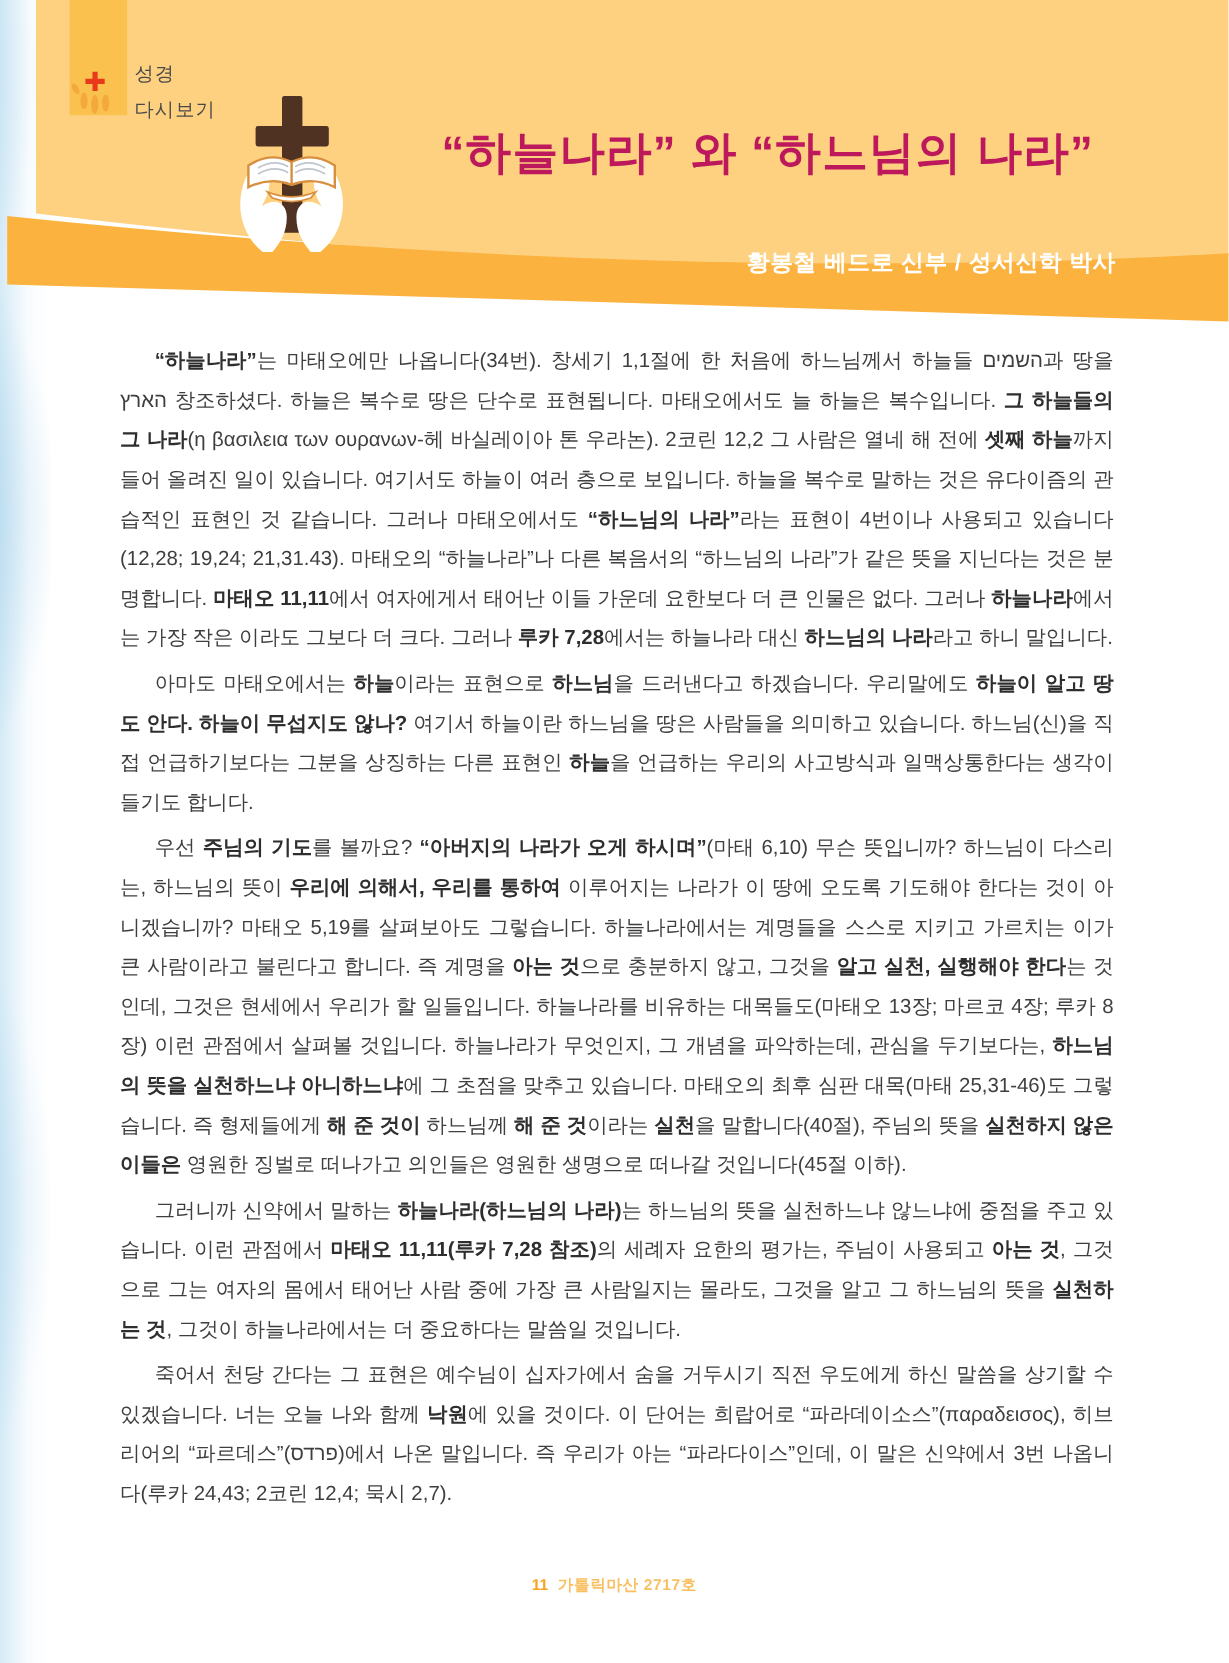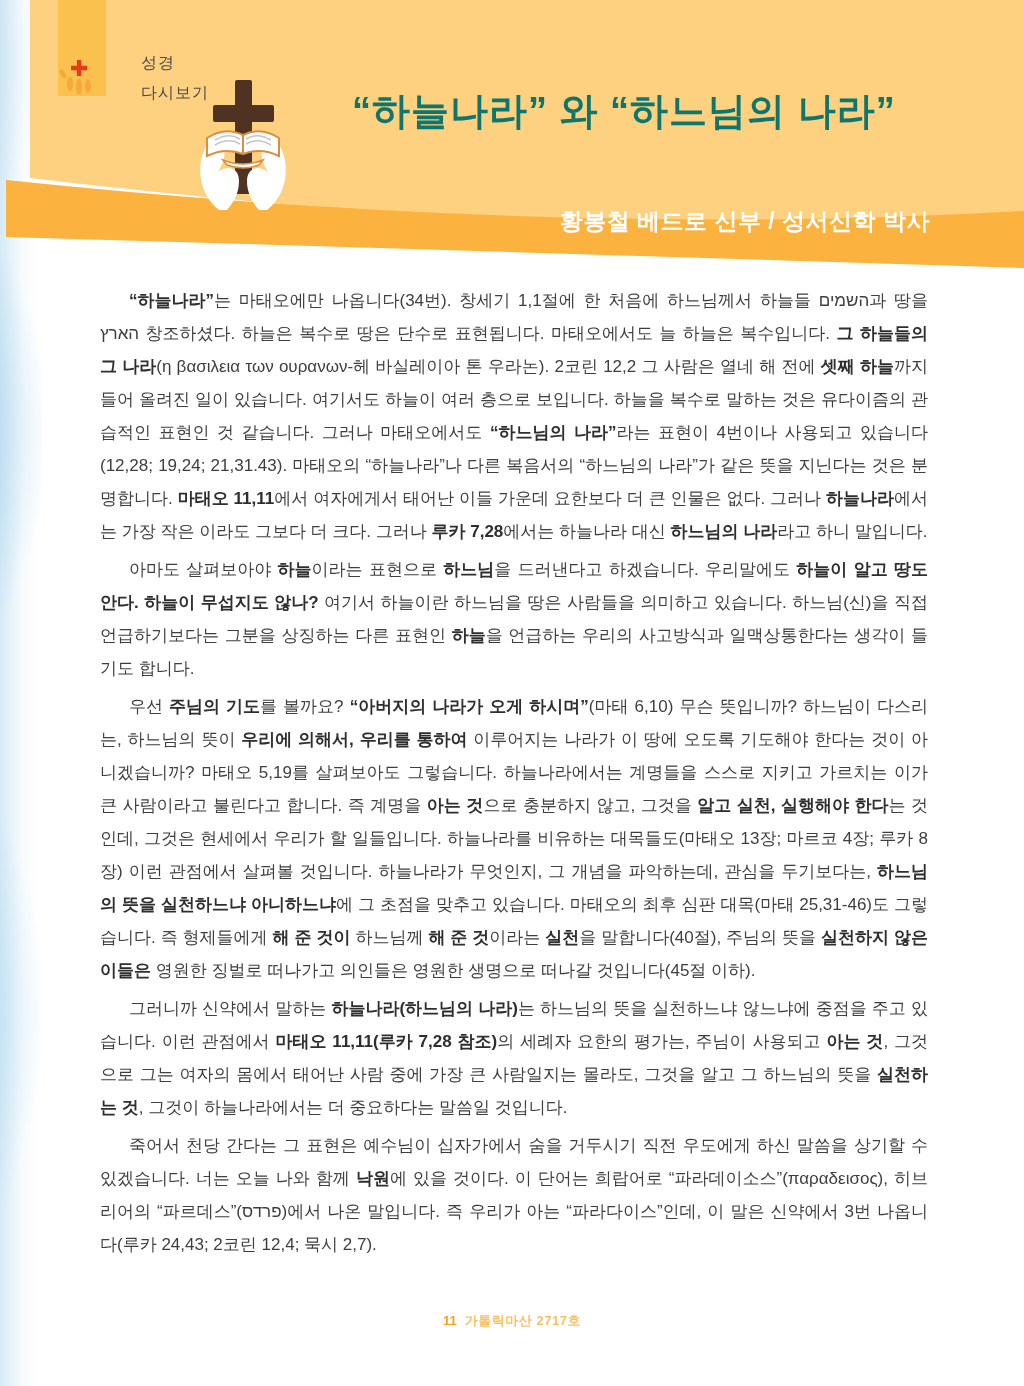--- a/index.html
+++ b/index.html
@@ -15,33 +15,33 @@
     background:
       radial-gradient(130px 300px at -45px 430px, rgba(140,195,230,.60), rgba(140,195,230,0) 72%),
       radial-gradient(140px 330px at -55px 1010px, rgba(150,200,235,.55), rgba(150,200,235,0) 72%),
       radial-gradient(120px 260px at -50px 60px, rgba(160,205,235,.45), rgba(160,205,235,0) 72%),
       linear-gradient(to right, rgba(206,231,245,.85), rgba(236,246,251,.35) 55%, rgba(255,255,255,0));
   }
   header.banner{position:relative;height:276px;z-index:1;}
   header.banner svg.bg{position:absolute;left:0;top:0;}
   .kicker{
     position:absolute;left:112px;top:48px;z-index:2;
-    font-size:16px;line-height:30px;color:#4a4a4a;letter-spacing:1px;margin-left:29px;
+    font-size:16px;line-height:30px;color:#4a4a4a;letter-spacing:1px;
   }
   .tab-cross{
     position:absolute;left:70px;top:58px;z-index:2;color:#e8391b;font-size:22px;line-height:22px;
   }
   .logo{position:absolute;left:183px;top:72px;z-index:2;}
   h1.title{
-    position:absolute;left:352px;top:86px;z-index:2;margin:0;
-    font-size:38px;font-weight:700;color:#0f766e;letter-spacing:1px;white-space:nowrap;
+    position:absolute;left:352px;top:86px;z-index:2;margin:16px;
+    font-size:38px;font-weight:700;color:#be185d;letter-spacing:1px;white-space:nowrap;
   }
   .byline{
     position:absolute;right:94px;top:206px;z-index:2;
-    color:#ffffff;font-weight:700;font-size:23px;letter-spacing:.5px;
+    color:#ffffff;font-weight:700;font-size:19px;letter-spacing:.5px;
   }
   main.article{
     position:relative;z-index:1;
     padding:8px 96px 0 100px;
     font-size:17px;line-height:33px;text-align:justify;color:#3e3e3e;
   }
   main.article p{margin:0 0 5px 0;text-indent:1.7em;}
   main.article b{color:#2e2e2e;}
   footer.pagefoot{
     position:absolute;left:0;top:1312px;width:100%;text-align:center;z-index:1;
@@ -103,21 +103,21 @@
       </svg>
     </div>
 
     <h1 class="title">“하늘나라” 와 “하느님의 나라”</h1>
 
     <div class="byline">황봉철 베드로 신부 / 성서신학 박사</div>
   </header>
 
   <main class="article">
       <p><b>“하늘나라”</b><span>는 마태오에만 나옵니다(34번). 창세기 1,1절에 한 처음에 하느님께서 하늘들 השמים과 땅을 הארץ 창조하셨다. 하늘은 복수로 땅은 단수로 표현됩니다. 마태오에서도 늘 하늘은 복수입니다. </span><b>그 하늘들의 그 나라</b><span>(η βασιλεια των ουρανων-헤 바실레이아 톤 우라논). 2코린 12,2 그 사람은 열네 해 전에 </span><b>셋째 하늘</b><span>까지 들어 올려진 일이 있습니다. 여기서도 하늘이 여러 층으로 보입니다. 하늘을 복수로 말하는 것은 유다이즘의 관습적인 표현인 것 같습니다. 그러나 마태오에서도 </span><b>“하느님의 나라”</b><span>라는 표현이 4번이나 사용되고 있습니다(12,28; 19,24; 21,31.43). 마태오의 “하늘나라”나 다른 복음서의 “하느님의 나라”가 같은 뜻을 지닌다는 것은 분명합니다. </span><b>마태오 11,11</b><span>에서 여자에게서 태어난 이들 가운데 요한보다 더 큰 인물은 없다. 그러나 </span><b>하늘나라</b><span>에서는 가장 작은 이라도 그보다 더 크다. 그러나 </span><b>루카 7,28</b><span>에서는 하늘나라 대신 </span><b>하느님의 나라</b><span>라고 하니 말입니다.</span></p>
-      <p><span>아마도 살펴보아야 </span><b>하늘</b><span>이라는 표현으로 </span><b>하느님</b><span>을 드러낸다고 하겠습니다. 우리말에도 </span><b>하늘이 알고 땅도 안다. 하늘이 무섭지도 않나?</b><span> 여기서 하늘이란 하느님을 땅은 사람들을 의미하고 있습니다. 하느님(신)을 직접 언급하기보다는 그분을 상징하는 다른 표현인 </span><b>하늘</b><span>을 언급하는 우리의 사고방식과 일맥상통한다는 생각이 들기도 합니다.</span></p>
+      <p><span>아마도 마태오에서는 </span><b>하늘</b><span>이라는 표현으로 </span><b>하느님</b><span>을 드러낸다고 하겠습니다. 우리말에도 </span><b>하늘이 알고 땅도 안다. 하늘이 무섭지도 않나?</b><span> 여기서 하늘이란 하느님을 땅은 사람들을 의미하고 있습니다. 하느님(신)을 직접 언급하기보다는 그분을 상징하는 다른 표현인 </span><b>하늘</b><span>을 언급하는 우리의 사고방식과 일맥상통한다는 생각이 들기도 합니다.</span></p>
       <p><span>우선 </span><b>주님의 기도</b><span>를 볼까요? </span><b>“아버지의 나라가 오게 하시며”</b><span>(마태 6,10) 무슨 뜻입니까? 하느님이 다스리는, 하느님의 뜻이 </span><b>우리에 의해서, 우리를 통하여</b><span> 이루어지는 나라가 이 땅에 오도록 기도해야 한다는 것이 아니겠습니까? 마태오 5,19를 살펴보아도 그렇습니다. 하늘나라에서는 계명들을 스스로 지키고 가르치는 이가 큰 사람이라고 불린다고 합니다. 즉 계명을 </span><b>아는 것</b><span>으로 충분하지 않고, 그것을 </span><b>알고 실천, 실행해야 한다</b><span>는 것인데, 그것은 현세에서 우리가 할 일들입니다. 하늘나라를 비유하는 대목들도(마태오 13장; 마르코 4장; 루카 8장) 이런 관점에서 살펴볼 것입니다. 하늘나라가 무엇인지, 그 개념을 파악하는데, 관심을 두기보다는, </span><b>하느님의 뜻을 실천하느냐 아니하느냐</b><span>에 그 초점을 맞추고 있습니다. 마태오의 최후 심판 대목(마태 25,31-46)도 그렇습니다. 즉 형제들에게 </span><b>해 준 것이</b><span> 하느님께 </span><b>해 준 것</b><span>이라는 </span><b>실천</b><span>을 말합니다(40절), 주님의 뜻을 </span><b>실천하지 않은 이들은</b><span> 영원한 징벌로 떠나가고 의인들은 영원한 생명으로 떠나갈 것입니다(45절 이하).</span></p>
       <p><span>그러니까 신약에서 말하는 </span><b>하늘나라(하느님의 나라)</b><span>는 하느님의 뜻을 실천하느냐 않느냐에 중점을 주고 있습니다. 이런 관점에서 </span><b>마태오 11,11(루카 7,28 참조)</b><span>의 세례자 요한의 평가는, 주님이 사용되고 </span><b>아는 것</b><span>, 그것으로 그는 여자의 몸에서 태어난 사람 중에 가장 큰 사람일지는 몰라도, 그것을 알고 그 하느님의 뜻을 </span><b>실천하는 것</b><span>, 그것이 하늘나라에서는 더 중요하다는 말씀일 것입니다.</span></p>
       <p><span>죽어서 천당 간다는 그 표현은 예수님이 십자가에서 숨을 거두시기 직전 우도에게 하신 말씀을 상기할 수 있겠습니다. 너는 오늘 나와 함께 </span><b>낙원</b><span>에 있을 것이다. 이 단어는 희랍어로 “파라데이소스”(παραδεισος), 히브리어의 “파르데스”(פרדס)에서 나온 말입니다. 즉 우리가 아는 “파라다이스”인데, 이 말은 신약에서 3번 나옵니다(루카 24,43; 2코린 12,4; 묵시 2,7).</span></p>
     </main>
 
   <footer class="pagefoot">
     <span class="num">11</span><span class="pub">가톨릭마산 2717호</span>
   </footer>
 
 </div>

